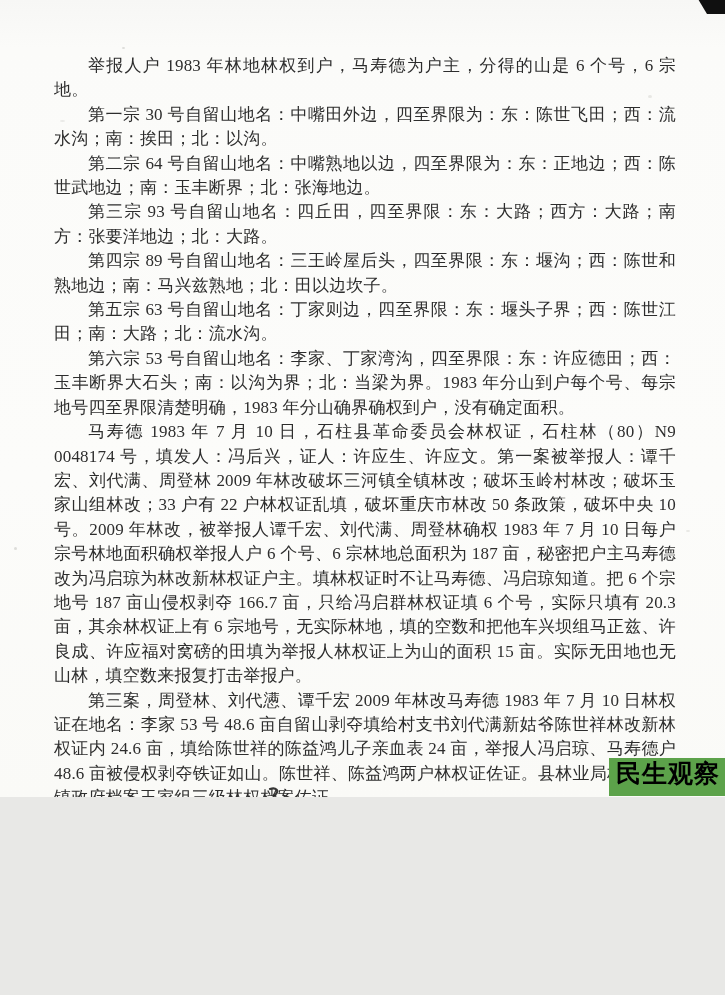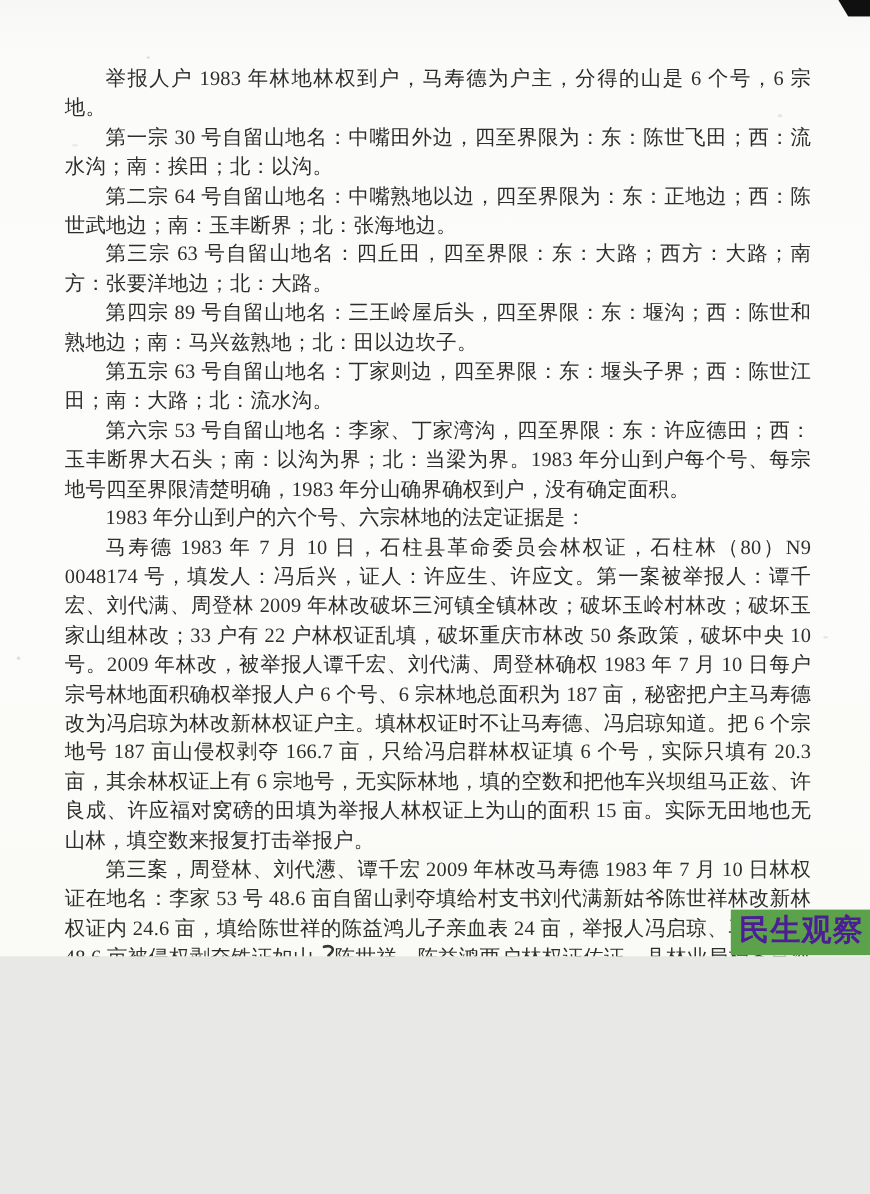--- a/index.html
+++ b/index.html
@@ -40,49 +40,48 @@
   }
 
   .page-number{
     position:absolute;left:54px;top:940px;width:580px;
     text-align:center;font-size:15px;color:#3a3a3a;
   }
 
   .watermark{
     position:absolute;right:0;bottom:1px;
     background:#5ca24a;
-    color:#4c1d95;
+    color:#000000;
     font-weight:bold;font-size:25px;line-height:1.2;
     padding:3px 5px 5px 7px;
     letter-spacing:1px;
-    font-family:Liberation Serif, serif;
+    font-family:Liberation Mono, monospace;
   }
 </style>
 </head>
 <body>
 
 <div class="page">
 
   <div class="corner-fold"></div>
   <div class="speck s1"></div>
   <div class="speck s2"></div>
   <div class="speck s3"></div>
   <div class="speck s4"></div>
   <div class="speck s5"></div>
   <div class="speck s6"></div>
 
   <div class="text-block">
     <p>举报人户 1983 年林地林权到户，马寿德为户主，分得的山是 6 个号，6 宗地。</p>
     <p>第一宗 30 号自留山地名：中嘴田外边，四至界限为：东：陈世飞田；西：流水沟；南：挨田；北：以沟。</p>
     <p>第二宗 64 号自留山地名：中嘴熟地以边，四至界限为：东：正地边；西：陈世武地边；南：玉丰断界；北：张海地边。</p>
-    <p>第三宗 63 号自留山地名：四丘田，四至界限：东：大路；西方：大路；南方：张要洋地边；北：大路。</p>
+    <p>第三宗 93 号自留山地名：四丘田，四至界限：东：大路；西方：大路；南方：张要洋地边；北：大路。</p>
     <p>第四宗 89 号自留山地名：三王岭屋后头，四至界限：东：堰沟；西：陈世和熟地边；南：马兴兹熟地；北：田以边坎子。</p>
     <p>第五宗 63 号自留山地名：丁家则边，四至界限：东：堰头子界；西：陈世江田；南：大路；北：流水沟。</p>
     <p>第六宗 53 号自留山地名：李家、丁家湾沟，四至界限：东：许应德田；西：玉丰断界大石头；南：以沟为界；北：当梁为界。1983 年分山到户每个号、每宗地号四至界限清楚明确，1983 年分山确界确权到户，没有确定面积。</p>
-    <p>1983 年分山到户的六个号、六宗林地的法定证据是：</p>
     <p>马寿德 1983 年 7 月 10 日，石柱县革命委员会林权证，石柱林（80）N9　0048174 号，填发人：冯后兴，证人：许应生、许应文。第一案被举报人：谭千宏、刘代满、周登林 2009 年林改破坏三河镇全镇林改；破坏玉岭村林改；破坏玉家山组林改；33 户有 22 户林权证乱填，破坏重庆市林改 50 条政策，破坏中央 10 号。2009 年林改，被举报人谭千宏、刘代满、周登林确权 1983 年 7 月 10 日每户宗号林地面积确权举报人户 6 个号、6 宗林地总面积为 187 亩，秘密把户主马寿德改为冯启琼为林改新林权证户主。填林权证时不让马寿德、冯启琼知道。把 6 个宗地号 187 亩山侵权剥夺 166.7 亩，只给冯启群林权证填 6 个号，实际只填有 20.3 亩，其余林权证上有 6 宗地号，无实际林地，填的空数和把他车兴坝组马正兹、许良成、许应福对窝磅的田填为举报人林权证上为山的面积 15 亩。实际无田地也无山林，填空数来报复打击举报户。</p>
     <p>第三案，周登林、刘代懑、谭千宏 2009 年林改马寿德 1983 年 7 月 10 日林权证在地名：李家 53 号 48.6 亩自留山剥夺填给村支书刘代满新姑爷陈世祥林改新林权证内 24.6 亩，填给陈世祥的陈益鸿儿子亲血表 24 亩，举报人冯启琼、马寿德户 48.6 亩被侵权剥夺铁证如山。陈世祥、陈益鸿两户林权证佐证。县林业局档案三河镇政府档案玉家组三级林权档案佐证。</p>
     <p>第四案，谭千宏、刘代懑、周登林把举报人冯启琼、马寿德户 1983 年 7 月 10 日林权证上 63 号地名：丁家则边、三王岭屋后头，四丘田湾的三块山 35 亩剥夺 23.7 亩，</p>
   </div>
 
   <svg class="ink-scribble" viewBox="0 0 32 42">
     <path d="M10 3 C16 1, 20 5, 15 9 C10 13, 20 12, 22 16 C24 20, 12 19, 10 23 C8 27, 18 26, 16 31 C14 36, 8 34, 12 39" fill="none" stroke="#1c1c1c" stroke-width="2.2" stroke-linecap="round"></path>
     <path d="M6 14 C9 12, 12 16, 8 18" fill="none" stroke="#1c1c1c" stroke-width="1.8" stroke-linecap="round"></path>
   </svg>
 

